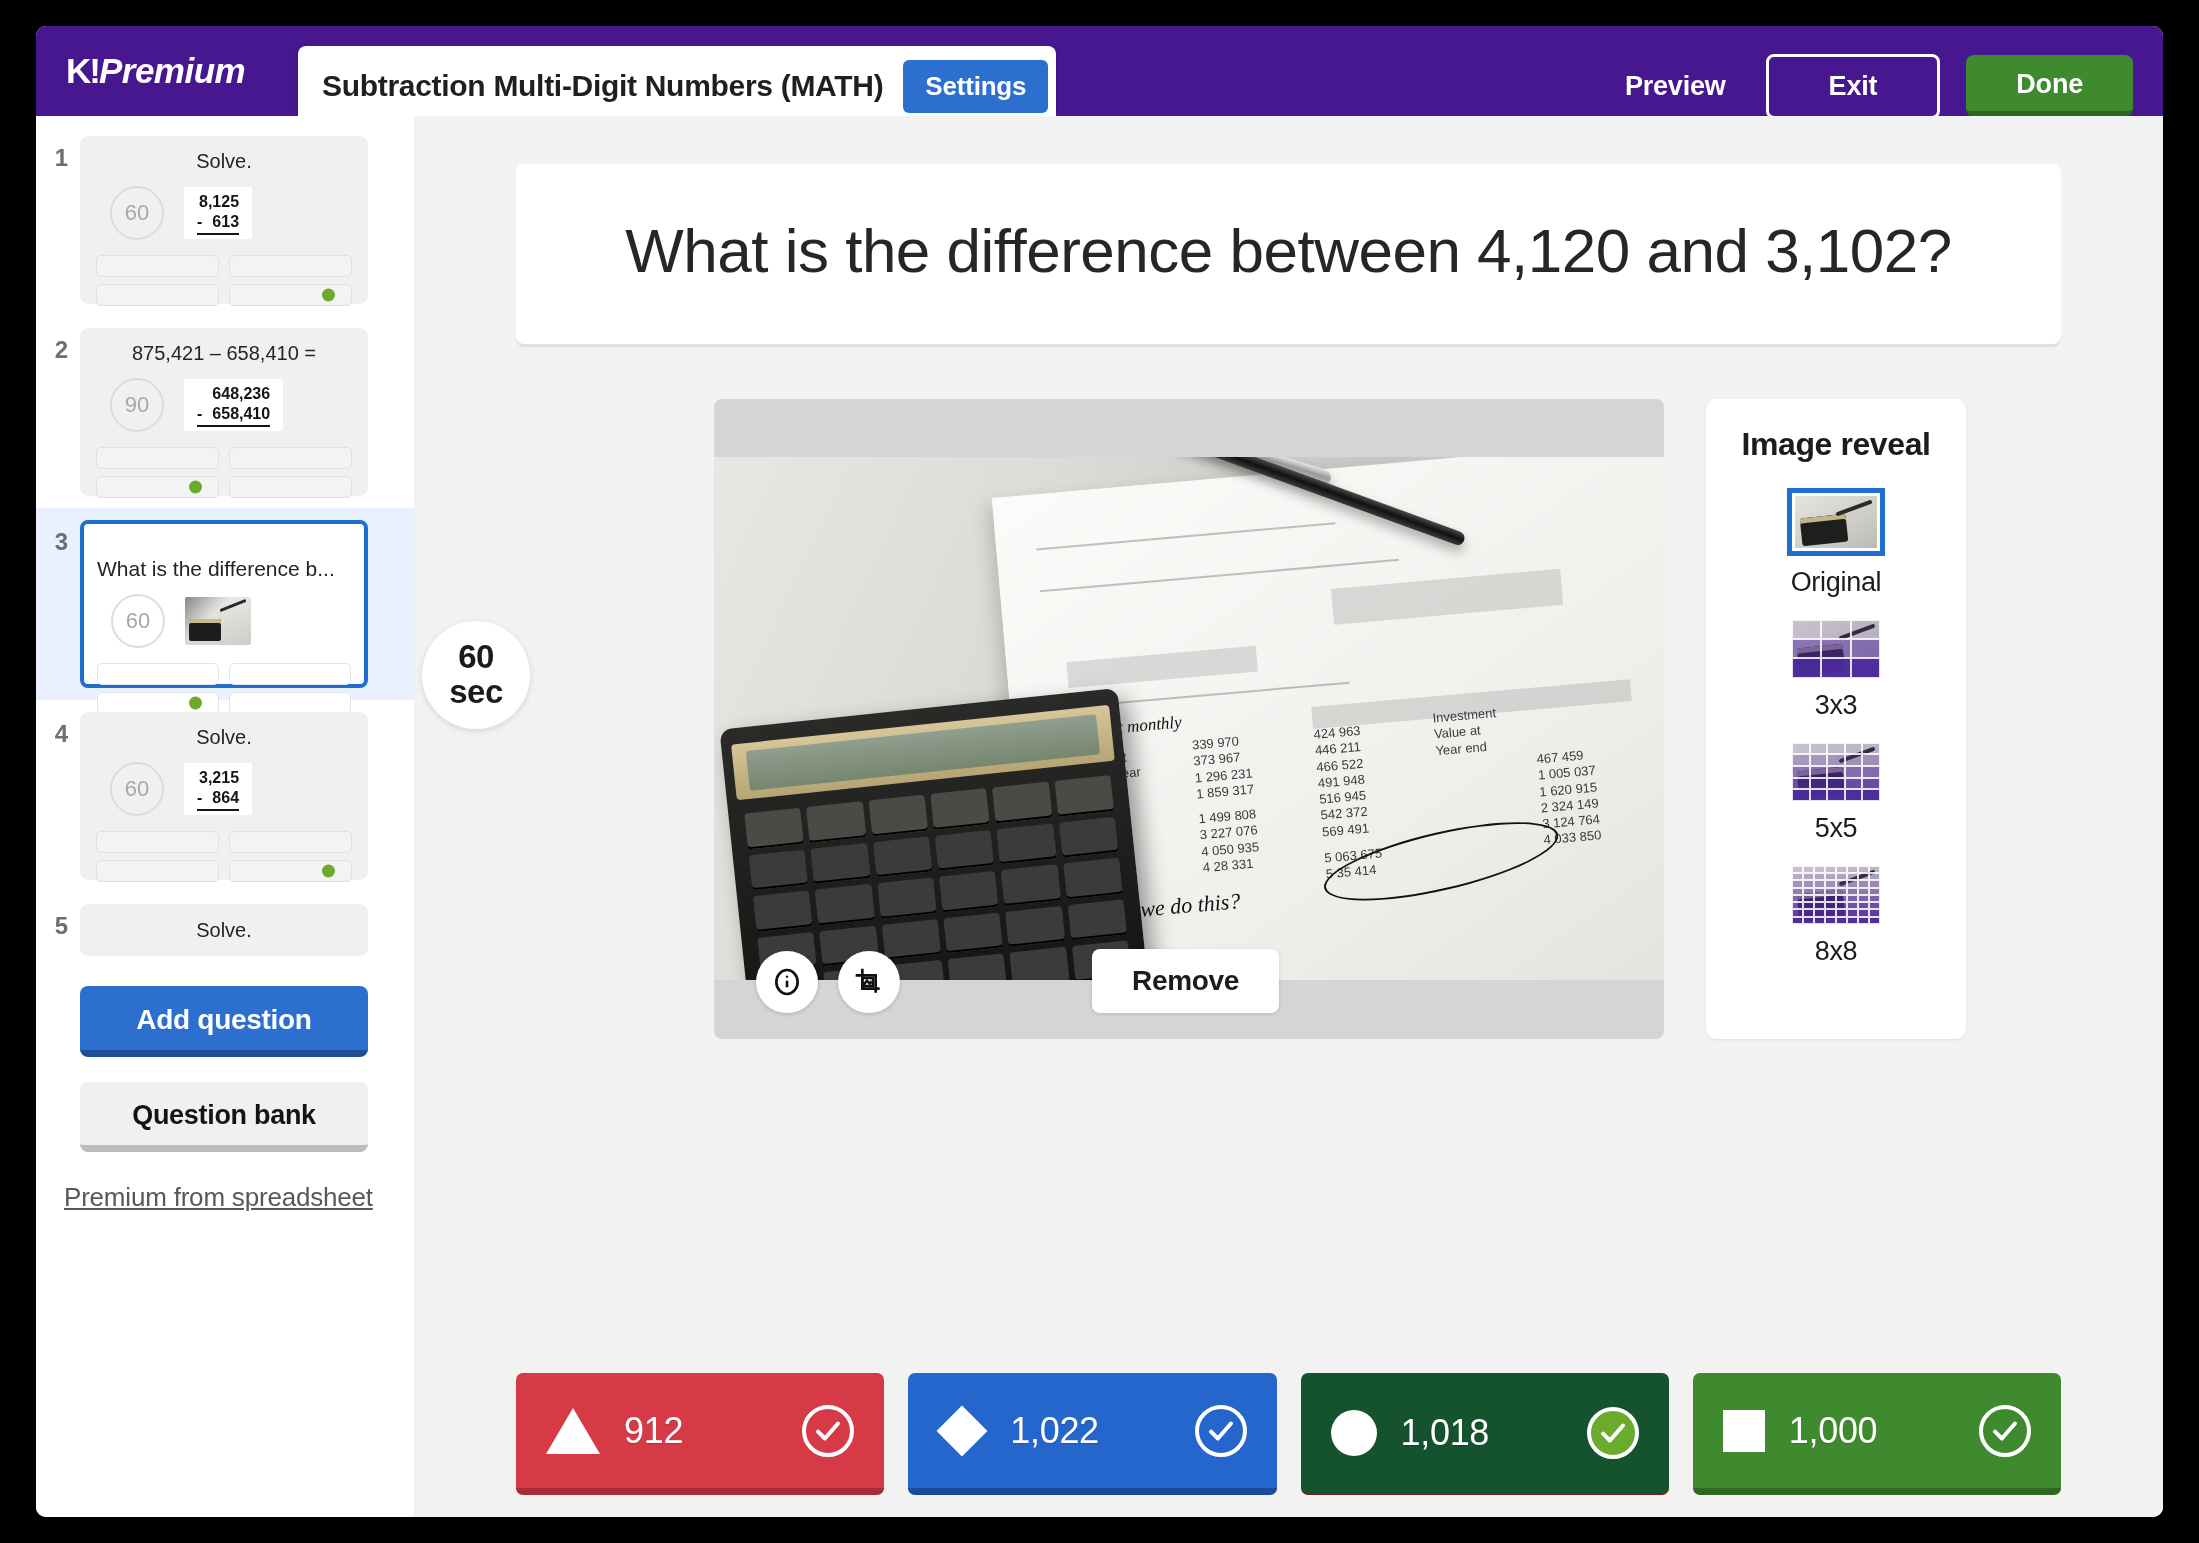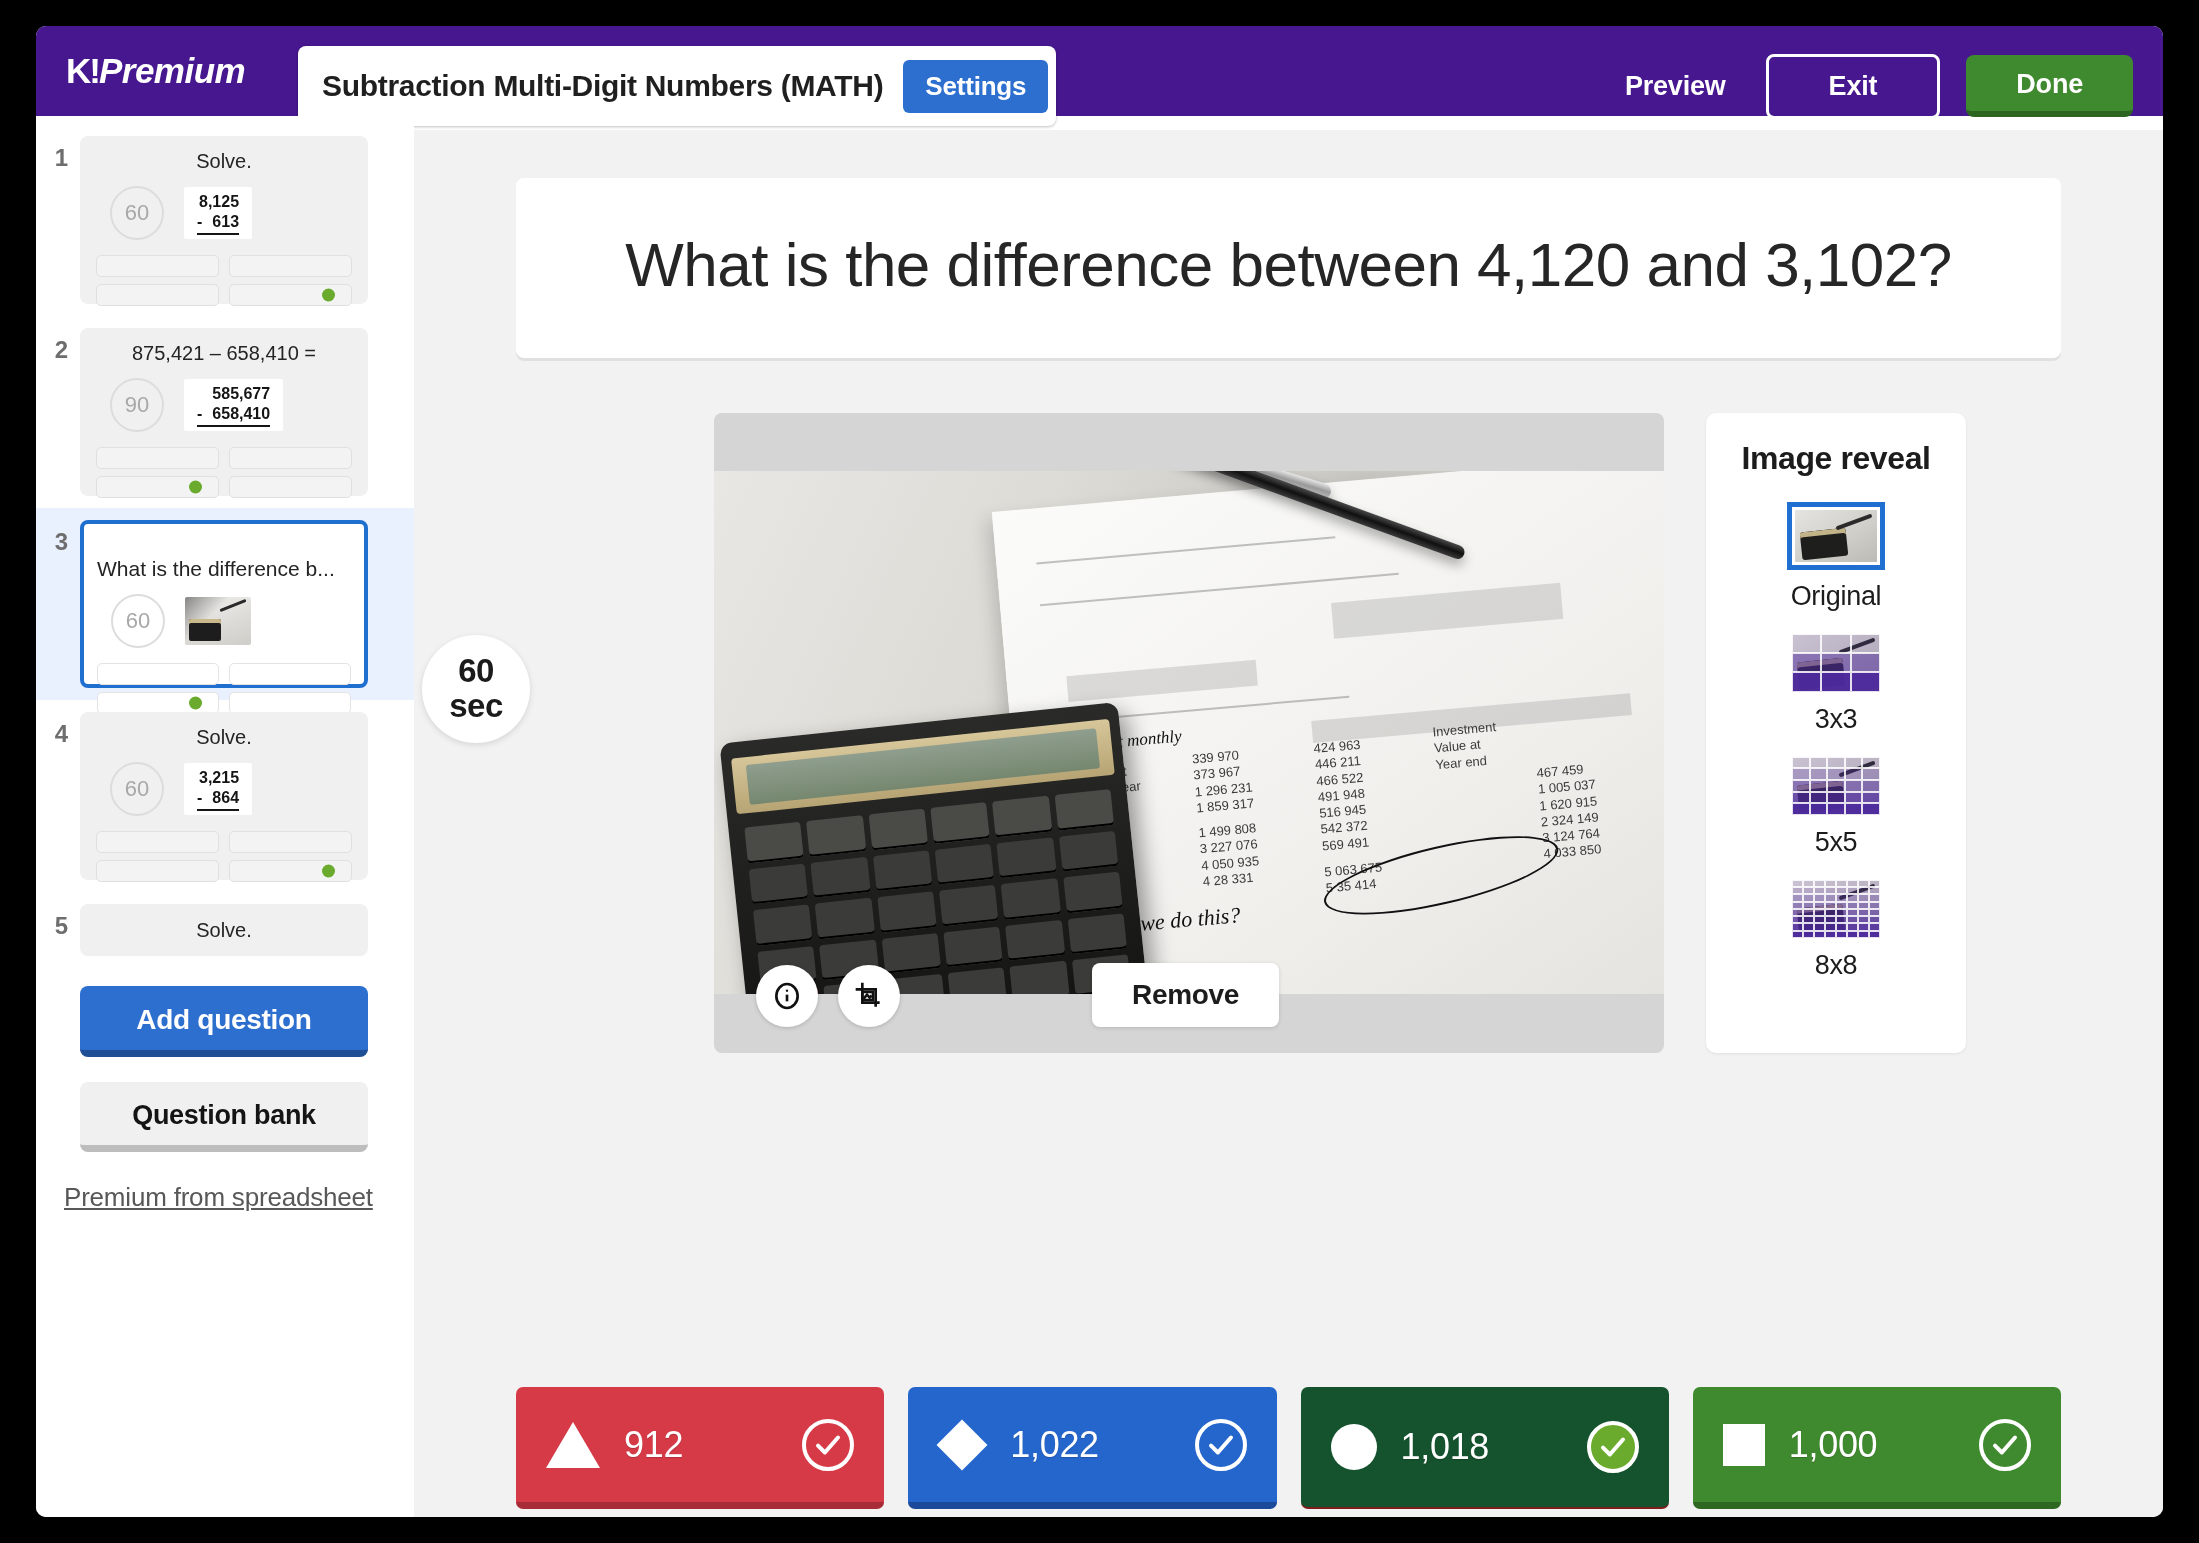--- a/index.html
+++ b/index.html
@@ -235,21 +235,21 @@
     display: block;
     margin: 30px 0 0 28px;
     color: #585858; font-size: 26px;
     text-decoration: underline;
     cursor: pointer;
     letter-spacing: -0.2px;
   }
 
   
   #main {
-    position: absolute; left: 378px; top: 104px;
+    position: absolute; left: 378px; top: 90px;
     width: 1749px; height: 1401px;
     background: #f2f2f2;
     padding: 48px 0 16px;
   }
 
   #question-card {
     margin: 0 auto;
     width: 1545px;
     background: #ffffff;
     border-radius: 8px;
@@ -532,21 +532,21 @@
                 </div>
               </div>
             </div>
           </div>
           <div class="slide-row">
             <div class="slide-num">2</div>
             <div class="thumb">
               <div class="thumb-title">875,421 – 658,410 =</div>
               <div class="thumb-mid">
                 <div class="thumb-timer">90</div>
-                <div class="thumb-math"><div>585,677</div><div class="bot"><span class="minus">-</span>658,410</div></div>
+                <div class="thumb-math"><div>648,236</div><div class="bot"><span class="minus">-</span>658,410</div></div>
               </div>
               <div class="thumb-answers">
                 <div class="ans-bar"></div>
                 <div class="ans-bar"></div>
                 <div class="ans-bar">
                   <span class="dot"></span>
                 </div>
                 <div class="ans-bar"></div>
               </div>
             </div>

